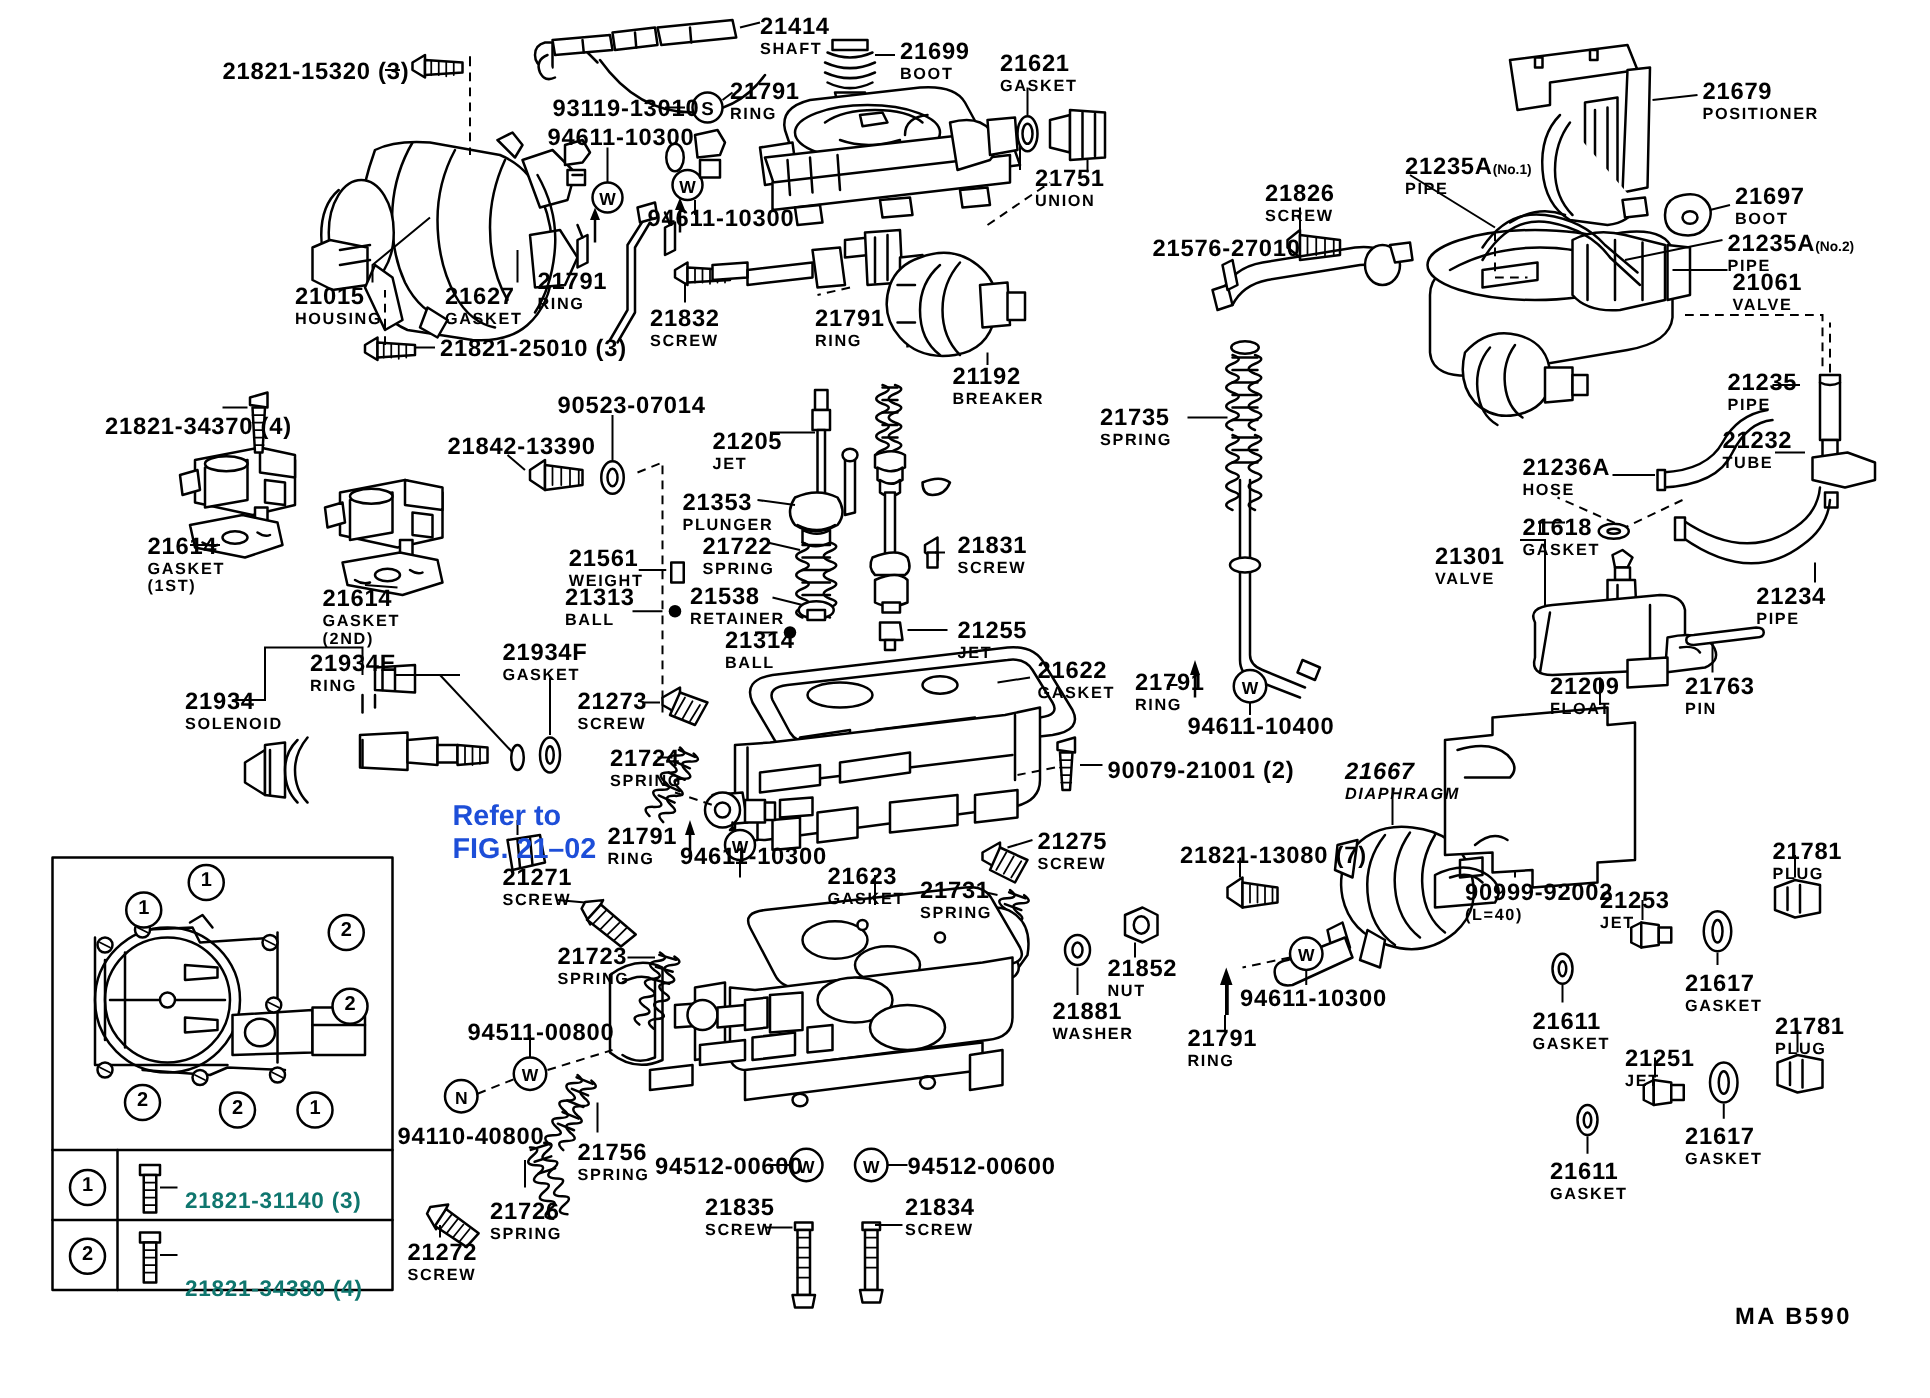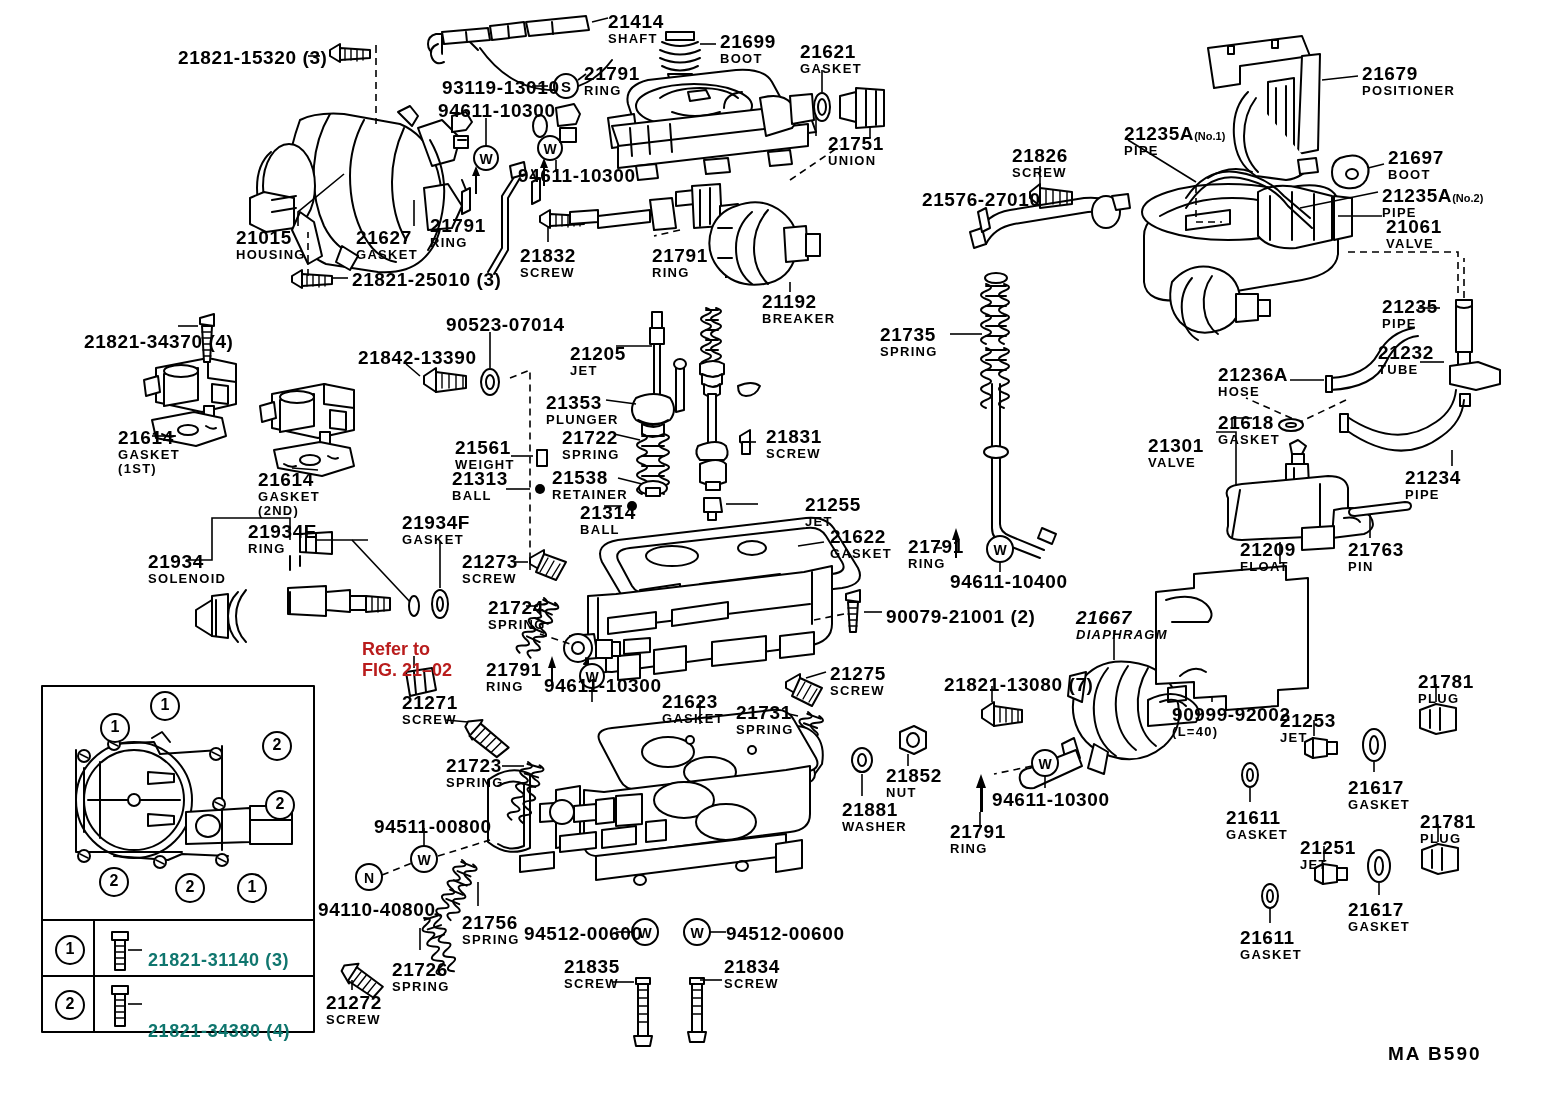--- a/index.html
+++ b/index.html
@@ -26,21 +26,21 @@
     letter-spacing:0.6px;
   }
   .lbl .sub{
     display:block;
     font-size:13px;
     font-weight:600;
     letter-spacing:1.3px;
     margin-top:1px;
   }
   .sup{font-size:11px;letter-spacing:0;font-weight:600;}
-  .figref{position:absolute;font-size:18px;font-weight:600;line-height:1.15;color:#b91c1c;}
+  .figref{position:absolute;font-size:23px;font-weight:600;line-height:1.15;color:#1d4ed8;}
   .footer{position:absolute;font-size:19px;font-weight:700;letter-spacing:2px;color:#000;}
   .cnum{
     position:absolute;
     width:26px;height:26px;border:2px solid #000;border-radius:50%;
     font-size:16px;font-weight:700;text-align:center;line-height:23px;
     background:#fff;color:#000;
   }
   .tbl-lbl{position:absolute;font-size:18px;font-weight:600;letter-spacing:0.6px;color:#0f766e;}
 </style>
 </head>
@@ -915,21 +915,21 @@
       <div class="lbl" style="left: 562px; top: 428px;"><span class="num">21722</span><span class="sub">SPRING</span></div>
       <div class="lbl" style="left: 766px; top: 427px;"><span class="num">21831</span><span class="sub">SCREW</span></div>
       <div class="lbl" style="left: 118px; top: 428px;"><span class="num">21614</span><span class="sub">GASKET</span><span class="sub">(1ST)</span></div>
       <div class="lbl" style="left: 455px; top: 438px;"><span class="num">21561</span><span class="sub">WEIGHT</span></div>
       <div class="lbl" style="left: 1405px; top: 468px;"><span class="num">21234</span><span class="sub">PIPE</span></div>
       <div class="lbl" style="left: 1148px; top: 436px;"><span class="num">21301</span><span class="sub">VALVE</span></div>
       <div class="lbl" style="left: 452px; top: 469px;"><span class="num">21313</span><span class="sub">BALL</span></div>
       <div class="lbl" style="left: 552px; top: 468px;"><span class="num">21538</span><span class="sub">RETAINER</span></div>
       <div class="lbl" style="left: 258px; top: 470px;"><span class="num">21614</span><span class="sub">GASKET</span><span class="sub">(2ND)</span></div>
       <div class="lbl" style="left: 580px; top: 503px;"><span class="num">21314</span><span class="sub">BALL</span></div>
-      <div class="lbl" style="left: 766px; top: 495px; margin-left: 39px;"><span class="num">21255</span><span class="sub">JET</span></div>
+      <div class="lbl" style="left: 766px; top: 495px;"><span class="num">21255</span><span class="sub">JET</span></div>
       <div class="lbl" style="left: 248px; top: 522px;"><span class="num">21934E</span><span class="sub">RING</span></div>
       <div class="lbl" style="left: 402px; top: 513px;"><span class="num">21934F</span><span class="sub">GASKET</span></div>
       <div class="lbl" style="left: 830px; top: 527px;"><span class="num">21622</span><span class="sub">GASKET</span></div>
       <div class="lbl" style="left: 1240px; top: 540px;"><span class="num">21209</span><span class="sub">FLOAT</span></div>
       <div class="lbl" style="left: 1348px; top: 540px;"><span class="num">21763</span><span class="sub">PIN</span></div>
       <div class="lbl" style="left: 148px; top: 552px;"><span class="num">21934</span><span class="sub">SOLENOID</span></div>
       <div class="lbl" style="left: 908px; top: 537px;"><span class="num">21791</span><span class="sub">RING</span></div>
       <div class="lbl" style="left: 462px; top: 552px;"><span class="num">21273</span><span class="sub">SCREW</span></div>
       <div class="lbl" style="left: 950px; top: 572px;"><span class="num">94611-10400</span></div>
       <div class="lbl" style="left: 488px; top: 598px;"><span class="num">21724</span><span class="sub">SPRING</span></div>

